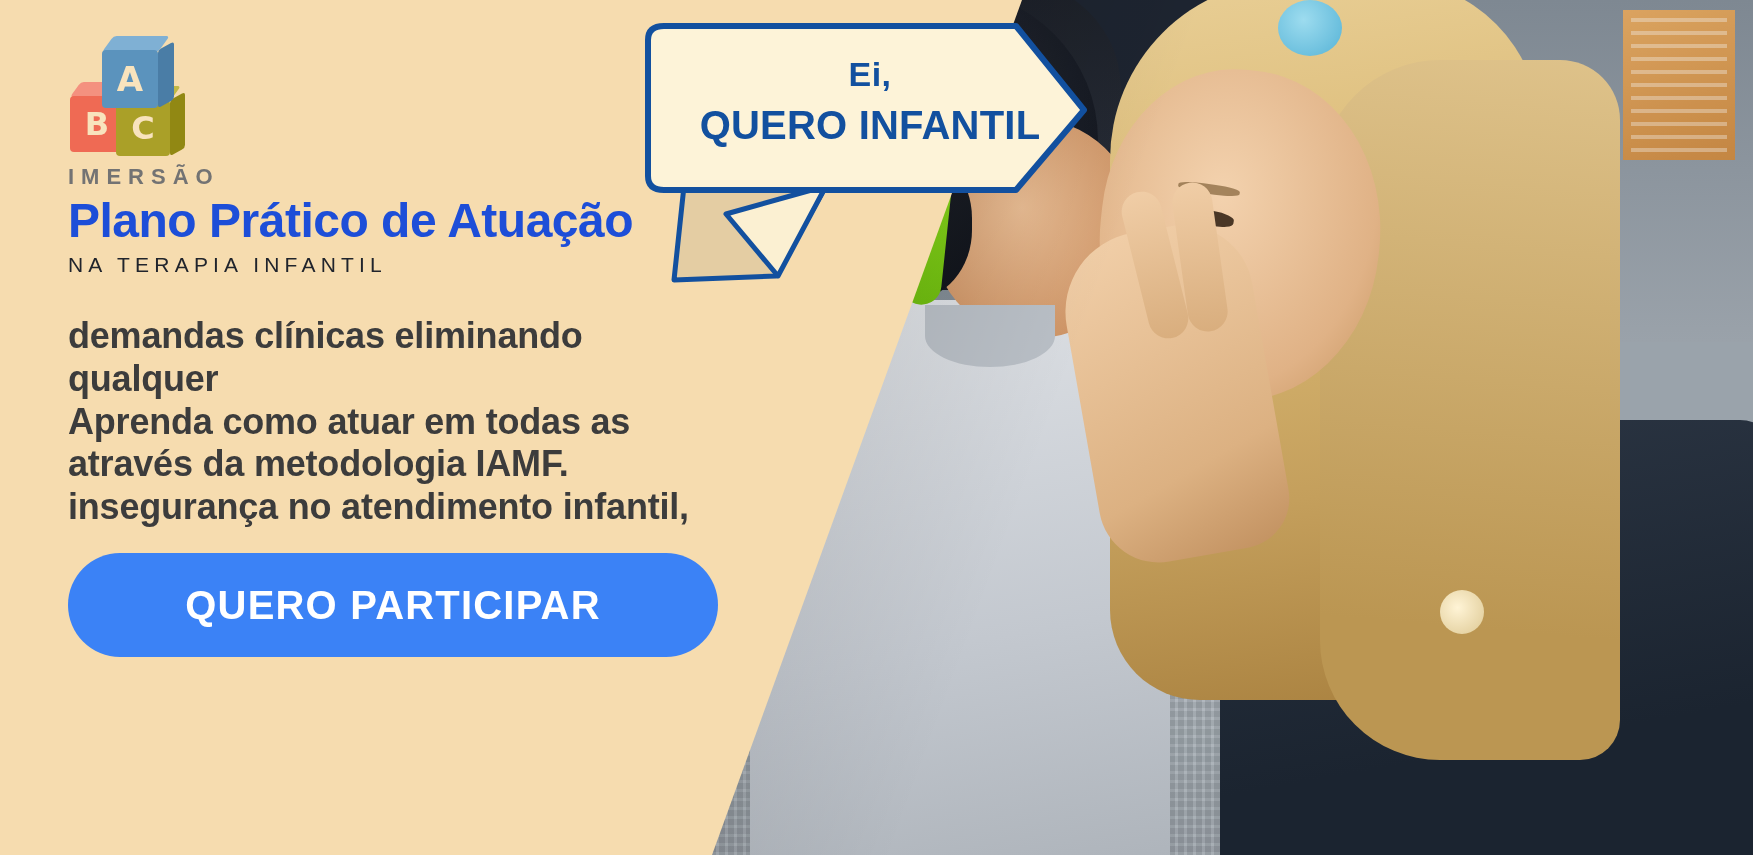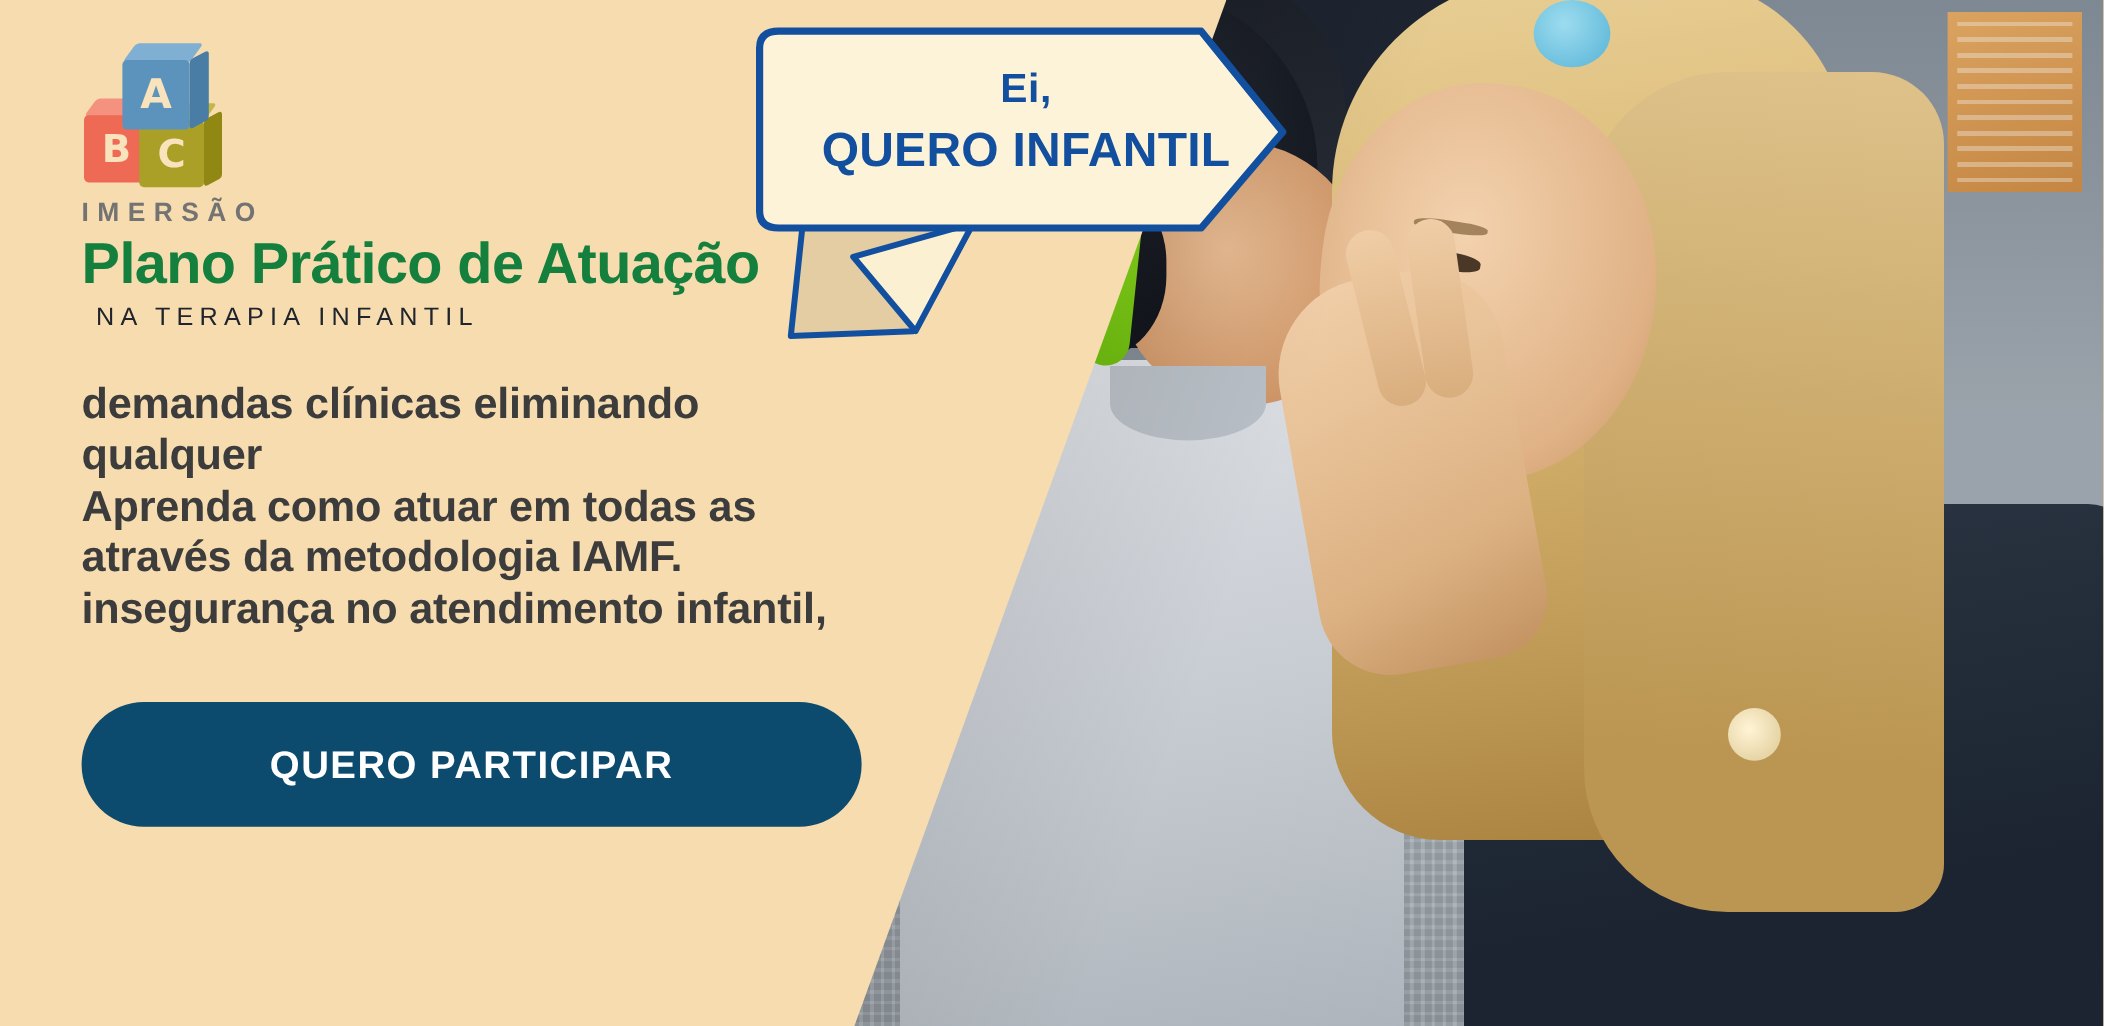--- a/index.html
+++ b/index.html
@@ -214,52 +214,51 @@
   #cubeC { left:48px; top:52px; }
   #cubeC .face{ width:54px; height:56px; background:#aaa028; top:14px; left:0; border-radius:4px; font-size:32px; }
   #cubeC .lid{ width:54px; height:15px; left:0; top:0; background:#c2b845; transform:skewX(-36deg); transform-origin:bottom left; border-radius:3px; }
   #cubeC .side{ left:54px; top:14px; width:15px; height:56px; background:#918813; transform:skewY(-28deg); transform-origin:top left; border-radius:3px; }
 
   .kicker{
     font-size:22px; letter-spacing:7px; color:#737373;
     font-weight:700; margin-bottom:6px;
   }
   .title{
-    font-size:48px; font-weight:bold; color:#15803d;
+    font-size:48px; font-weight:bold; color:#1d4ed8;
     letter-spacing:-.5px; margin-bottom:6px; line-height:1.06;
   }
   .subtitle{
     font-size:21px; letter-spacing:5.2px; color:#20242c; font-weight:400;
     margin-bottom:38px;
-    margin-left:12px;
   }
   .lead{
     font-size:36px; font-weight:bold; color:#3c3c3c;
     line-height:1.19; letter-spacing:-.2px; margin-bottom:24px;
     max-width:730px;
   }
   .info{
     font-size:28px; color:#2e2e2e; line-height:1.52; letter-spacing:0;
   }
   .info b{ font-weight:bold; }
   .cta{
-    margin-top:56px;
+    margin-top:24px;
     width:650px; height:104px;
-    background:#0c4a6e;
+    background:#3b82f6;
     border:none; border-radius:52px;
-    color:#ffffff; font-size:32px; font-weight:bold;
+    color:#ffffff; font-size:40px; font-weight:bold;
     letter-spacing:1.2px;
     display:flex; align-items:center; justify-content:center;
     cursor:pointer;
     font-family:"Liberation Sans", sans-serif;
   }
 
   
   .bubble-area{
-    position:absolute; left:611px; top:18px;
+    position:absolute; left:626px; top:18px;
     width:470px; height:290px;
     pointer-events:none;
   }
   .bubble-svg{ position:absolute; left:0; top:0; }
   .bubble-text{
     position:absolute; left:38px; top:36px;
     width:412px;
     text-align:center;
     color:#12509f;
     font-weight:bold;

